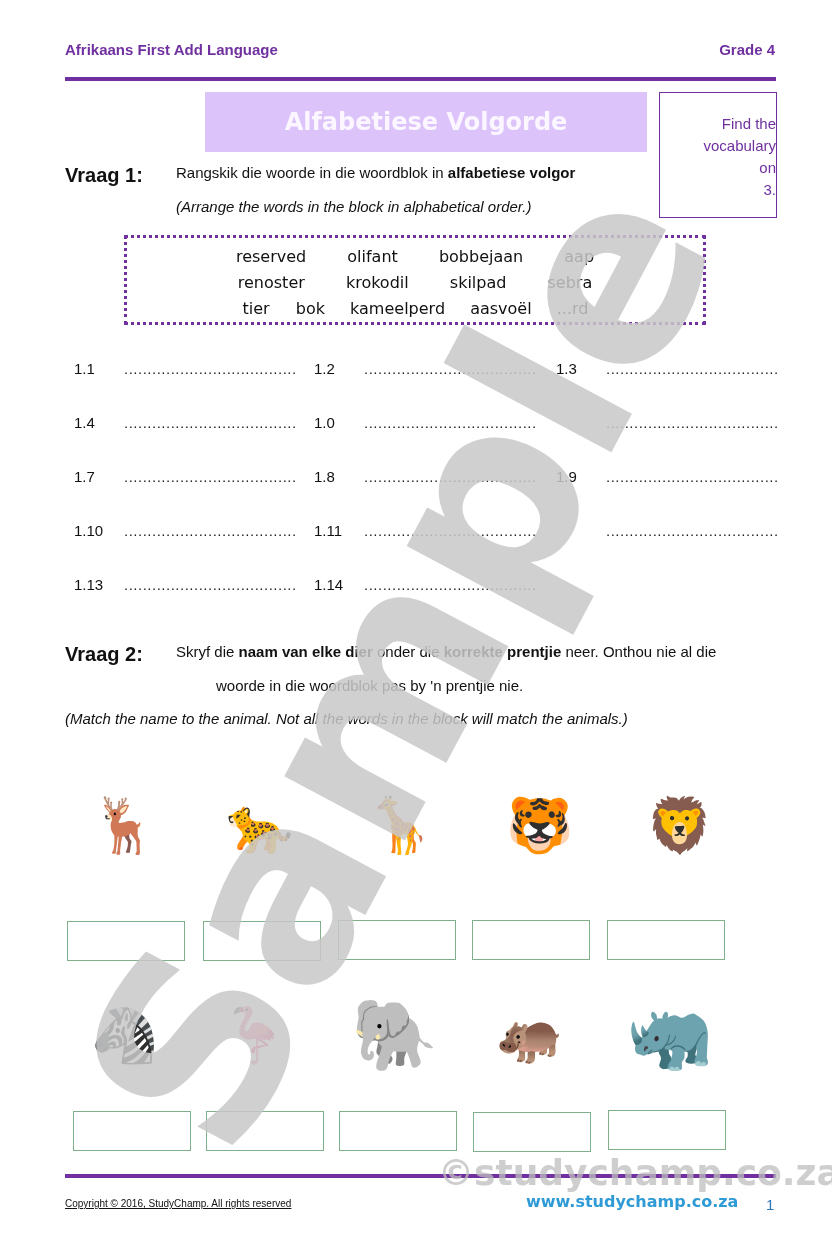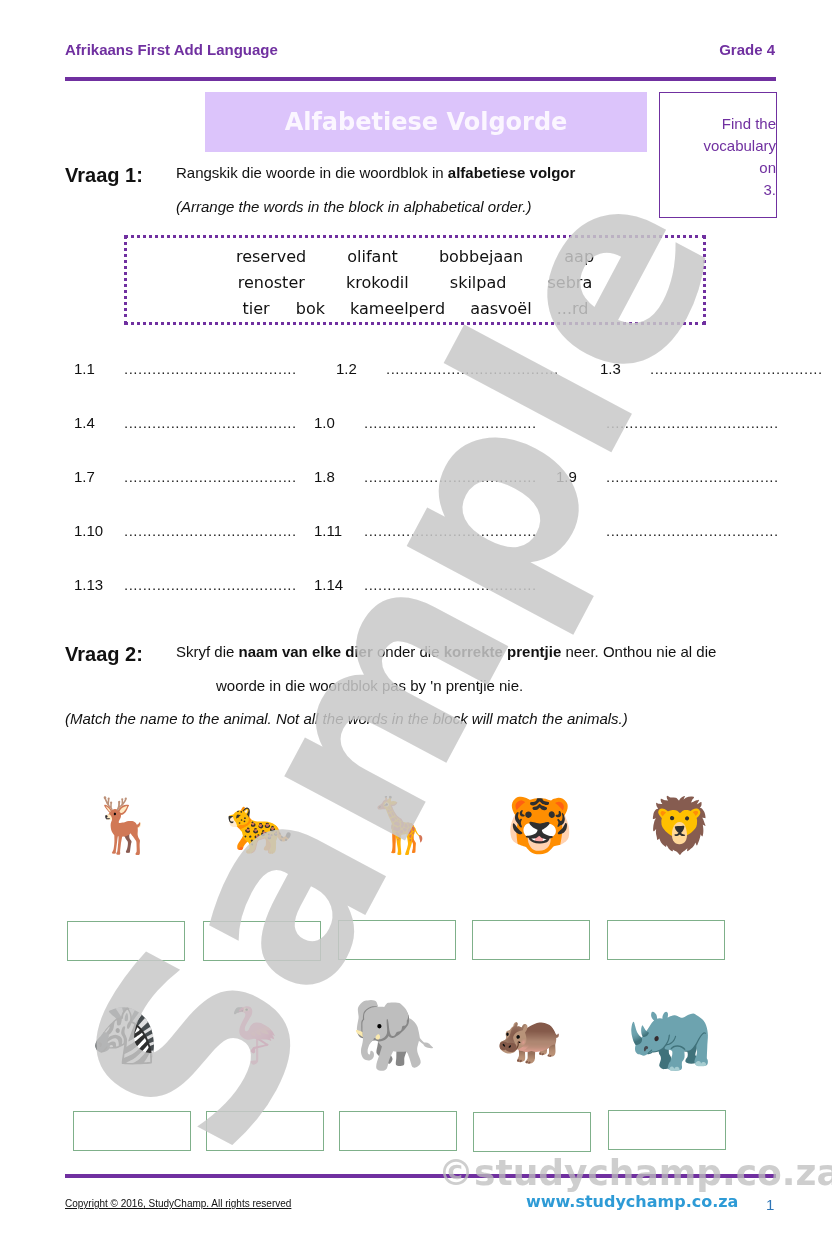--- a/index.html
+++ b/index.html
@@ -67,21 +67,21 @@
   <div class="row">
     <span style="margin:0 11px">tier</span>
     <span style="margin:0 10px">bok</span>
     <span style="margin:12px 10px">kameelperd</span>
     <span style="margin:0 10px">aasvoël</span>
     <span style="margin:0 10px">...rd</span>
   </div>
 </div>
 
 <div class="abs" style="left:74px; top:360px;">
-  <div style="display:flex; height:54px;gap:22px;">
+  <div style="display:flex; height:54px;">
     <div class="ans" style="width:240px;">
         <span class="num">1.1</span>
         <span class="dots">................................................................</span>
       </div>
     <div class="ans" style="width:242px;">
         <span class="num">1.2</span>
         <span class="dots">................................................................</span>
       </div>
     <div class="ans">
         <span class="num">1.3</span>

